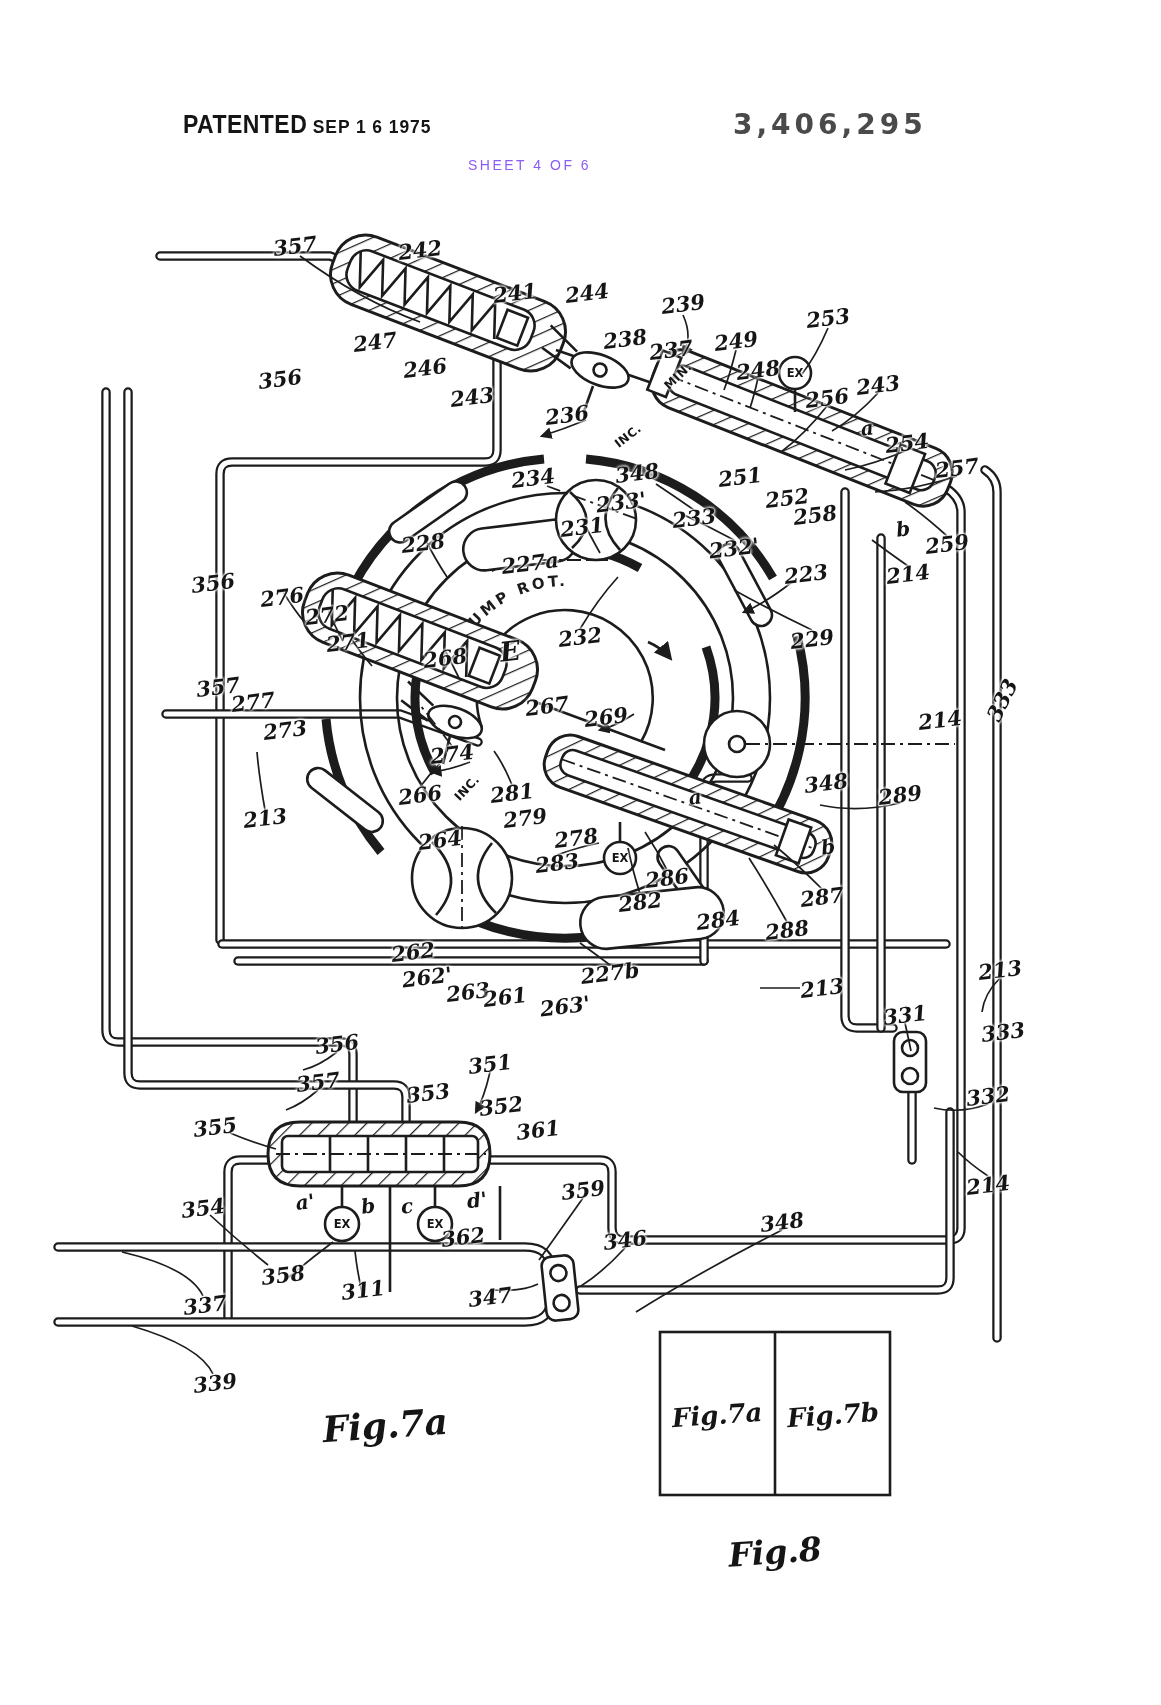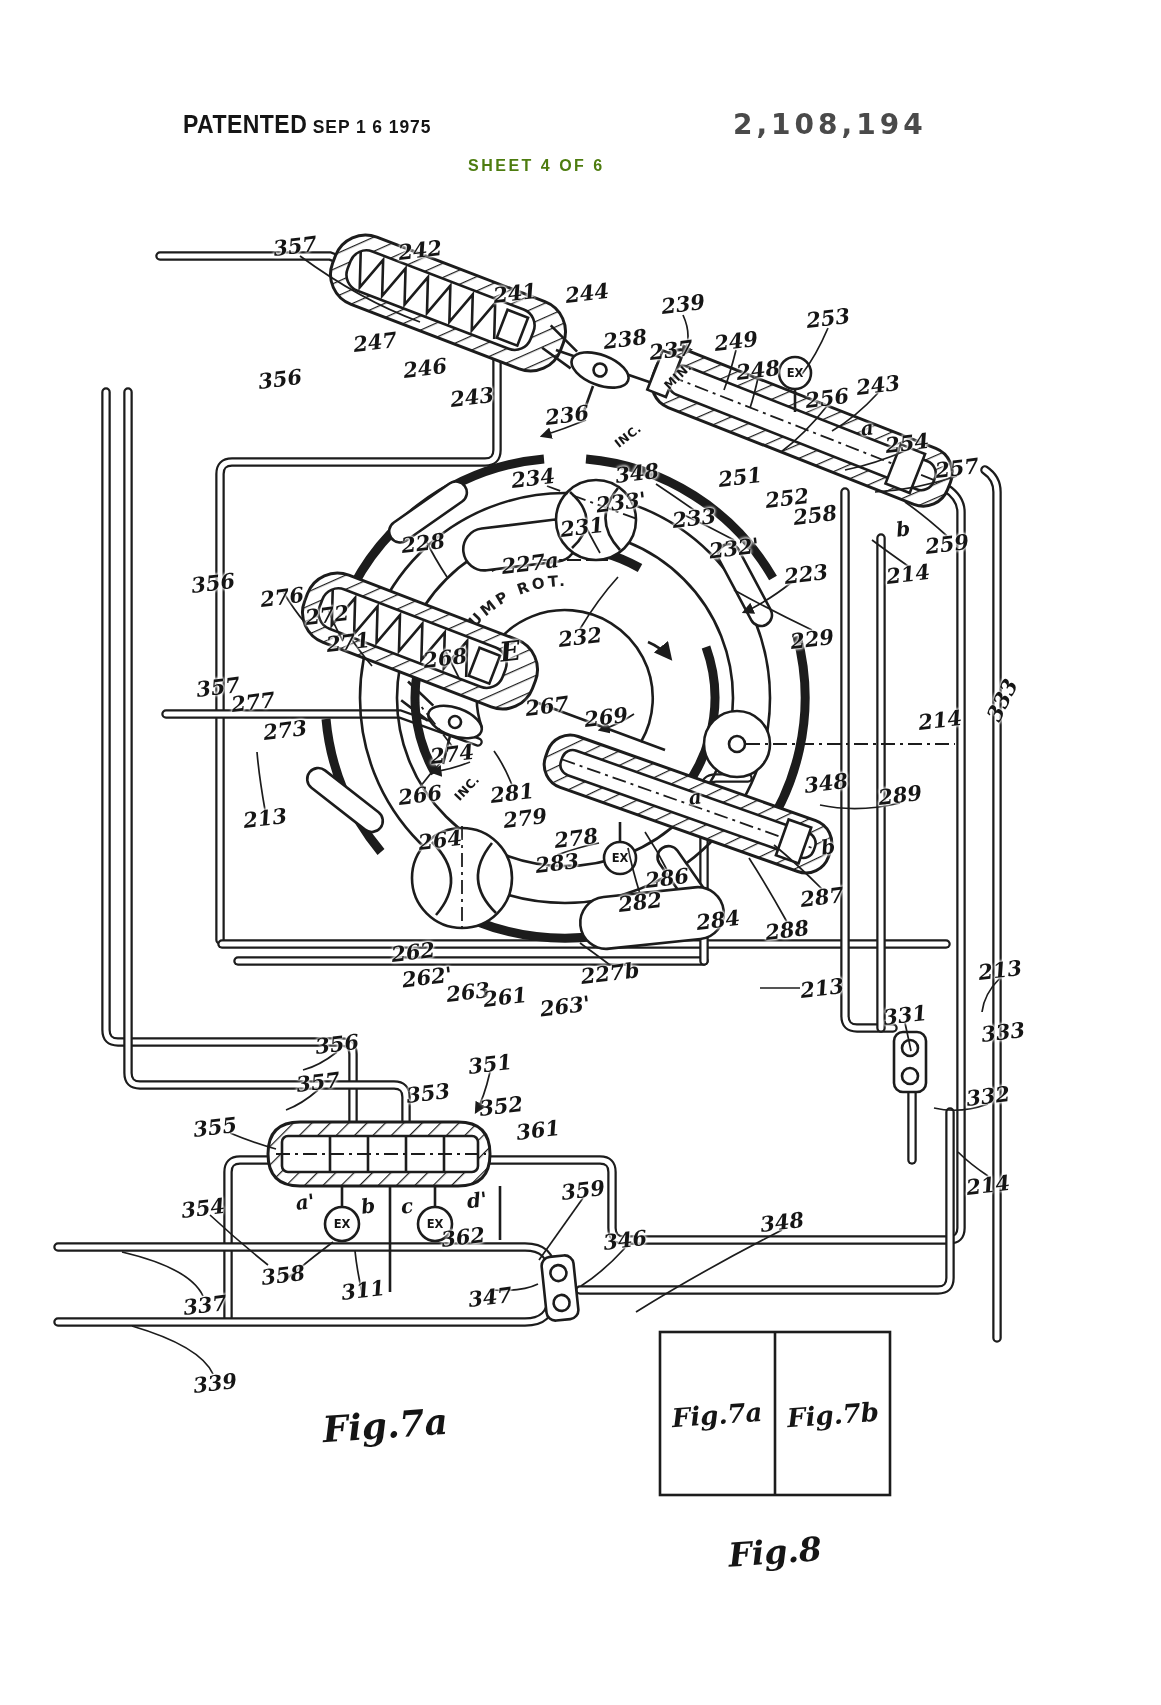--- a/index.html
+++ b/index.html
@@ -6,22 +6,22 @@
   body{width:1161px;height:1705px;position:relative;overflow:hidden;
        font-family:"Liberation Sans",sans-serif;color:#151515}
   .page{position:absolute;inset:0;background:#fff}
   #art{position:absolute;left:0;top:0}
   
   .hdr-patented{position:absolute;left:183px;top:110px;font-weight:bold;font-size:25px;
       letter-spacing:.5px;transform:scaleX(.92);transform-origin:left;white-space:nowrap}
   .hdr-patented .date{font-size:19px;margin-left:6px;letter-spacing:1px}
   .hdr-number{position:absolute;left:733px;top:108px;font-size:28px;font-weight:bold;
       letter-spacing:4px;color:#4a4a4a;font-family:"DejaVu Sans",sans-serif}
-  .hdr-sheet{position:absolute;left:468px;top:157px;font-size:16px;font-weight:bold;
-      letter-spacing:2.5px;color:#4d7c0f}
+  .hdr-sheet{position:absolute;left:468px;top:157px;font-size:14px;font-weight:normal;
+      letter-spacing:2.5px;color:#8b5cf6}
   
   .lbl{position:absolute;transform:translate(-50%,-50%) rotate(-7deg);
       font:italic 700 21px "DejaVu Serif",serif;white-space:nowrap;
       text-shadow:0 0 3px #fff,0 0 3px #fff,0 0 4px #fff;line-height:1}
   .lbl.small{font:700 12px "DejaVu Sans",sans-serif;letter-spacing:.5px}
   .lbl.ex{font:700 11.5px "DejaVu Sans",sans-serif;transform:translate(-50%,-50%)}
   .lbl.letter{font:italic 700 20px "DejaVu Serif",serif}
   .lbl.script{font:italic 700 27px "DejaVu Serif",serif}
   
   .fig-main{position:absolute;transform:translate(-50%,-50%) rotate(-4deg);
@@ -285,21 +285,21 @@
       <path d="M988,1104 q-28,10 -54,4"></path>
       <path d="M988,1176 q-18,-12 -30,-24"></path>
       <path d="M265,810 q-6,-34 -8,-58"></path>
       <path d="M452,746 Q432,720 416,700" class="dashdot"></path>
     </g>
   </svg>
 
   <div class="hdr-patented">
     <span>PATENTED</span><span class="date">SEP 1 6 1975</span>
   </div>
-  <div class="hdr-number">2,108,194</div>
+  <div class="hdr-number">3,406,295</div>
   <div class="hdr-sheet">SHEET 4 OF 6</div>
 
   <div id="labels">
       <span class="lbl num" style="left: 295px; top: 246px;">357</span>
       <span class="lbl num" style="left: 420px; top: 250px;">242</span>
       <span class="lbl num" style="left: 515px; top: 293px;">241</span>
       <span class="lbl num" style="left: 587px; top: 293px;">244</span>
       <span class="lbl num" style="left: 375px; top: 342px;">247</span>
       <span class="lbl num" style="left: 425px; top: 368px;">246</span>
       <span class="lbl num" style="left: 280px; top: 379px;">356</span>

